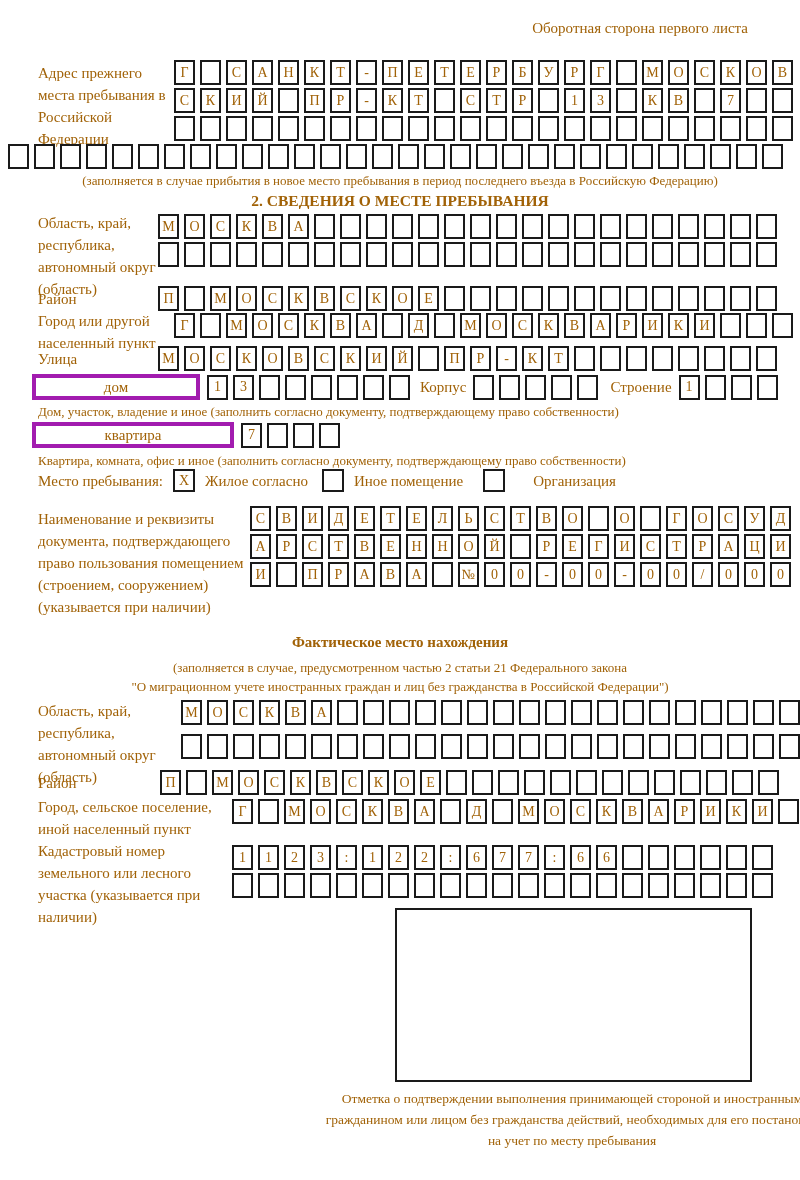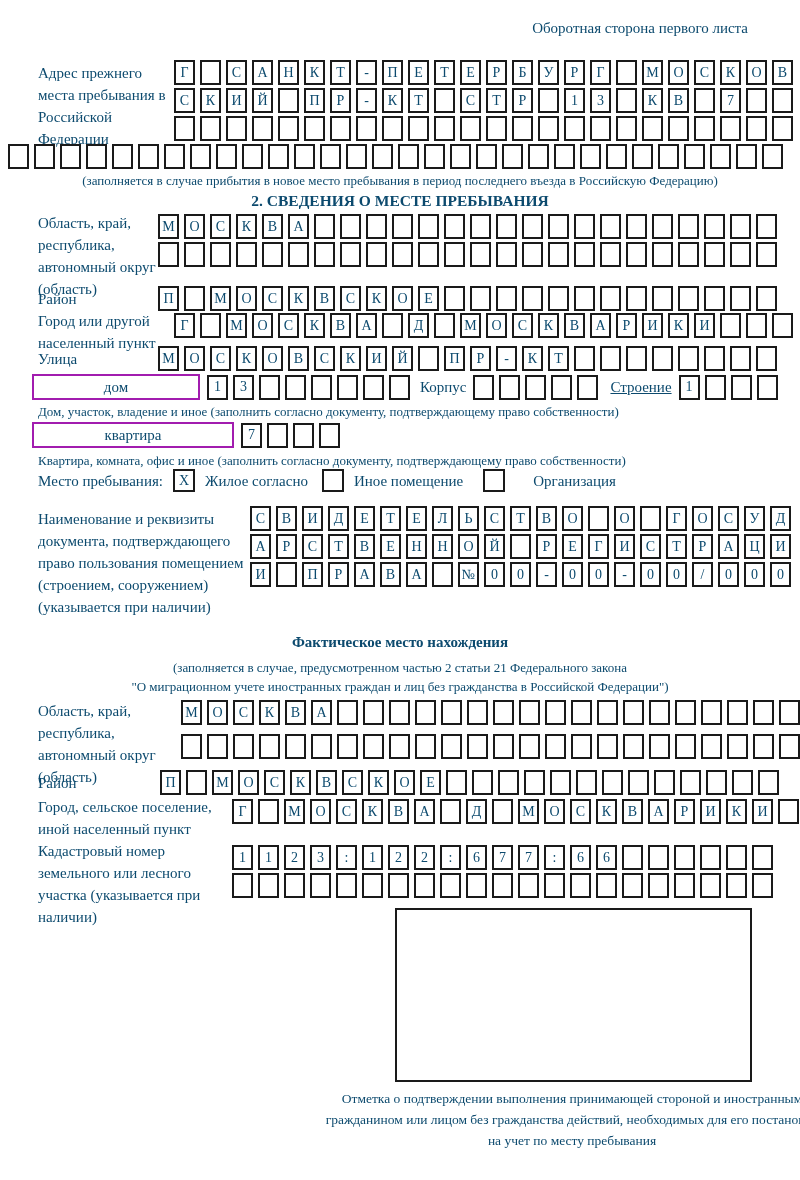--- a/index.html
+++ b/index.html
@@ -1,34 +1,34 @@
 <!DOCTYPE html>
 <html><head>
 <meta charset="utf-8">
 <style>
   html,body{margin:0;padding:0;background:#fff;}
   .page{
     position:relative;width:800px;height:1180px;background:#ffffff;
-    font-family:"Liberation Serif", serif;color:#0c4a6e;overflow:hidden;
+    font-family:"Liberation Serif", serif;color:#a16207;overflow:hidden;
   }
   .abs{position:absolute;}
   .hdr{font-size:15px;}
   .label{font-size:15px;line-height:22px;}
   .note{font-size:13px;line-height:18px;text-align:center;width:100%;}
   .title{font-size:15.5px;font-weight:bold;text-align:center;width:100%;}
   .cellrow{display:flex;gap:5px;height:25px;}
   .cell{
     width:21px;height:25px;box-sizing:border-box;border:2px solid #1a1a1a;
     display:flex;align-items:center;justify-content:center;
     font-size:14px;line-height:1;background:#fff;flex:0 0 auto;
   }
   .rowstack{display:flex;flex-direction:column;gap:3px;}
   .inlinerow{display:flex;align-items:center;}
   .bigbox{
-    box-sizing:border-box;border:2px solid #a21caf;height:26px;
+    box-sizing:border-box;border:4px solid #a21caf;height:26px;
     display:flex;align-items:center;justify-content:center;font-size:15px;background:#fff;
   }
   .checkbox{
     width:22px;height:23px;box-sizing:border-box;border:2px solid #1a1a1a;
     display:flex;align-items:center;justify-content:center;font-size:14px;background:#fff;flex:0 0 auto;
   }
   .stampbox{box-sizing:border-box;border:2px solid #1a1a1a;background:#fff;}
   .captext{font-size:13.5px;line-height:21px;text-align:center;}
 </style>
 </head>
@@ -308,21 +308,21 @@
         <div class="cell"></div>
       </div>
     <div class="label" style="margin:0 7px 0 10px;">Корпус</div>
     <div class="cellrow">
         <div class="cell"></div>
         <div class="cell"></div>
         <div class="cell"></div>
         <div class="cell"></div>
         <div class="cell"></div>
       </div>
-    <div class="label" style="margin:0 7px 0 12px;text-decoration:underline;">Строение</div>
+    <div class="label" style="margin:0 7px 0 12px;">Строение</div>
     <div class="cellrow">
         <div class="cell">1</div>
         <div class="cell"></div>
         <div class="cell"></div>
         <div class="cell"></div>
       </div>
   </div>
   <div class="abs note" style="top:403px;left:38px;width:720px;text-align:left;">Дом, участок, владение и иное (заполнить согласно документу, подтверждающему право собственности)</div>
 
   <div class="abs inlinerow" style="left:32px;top:422px;justify-content:center;">

